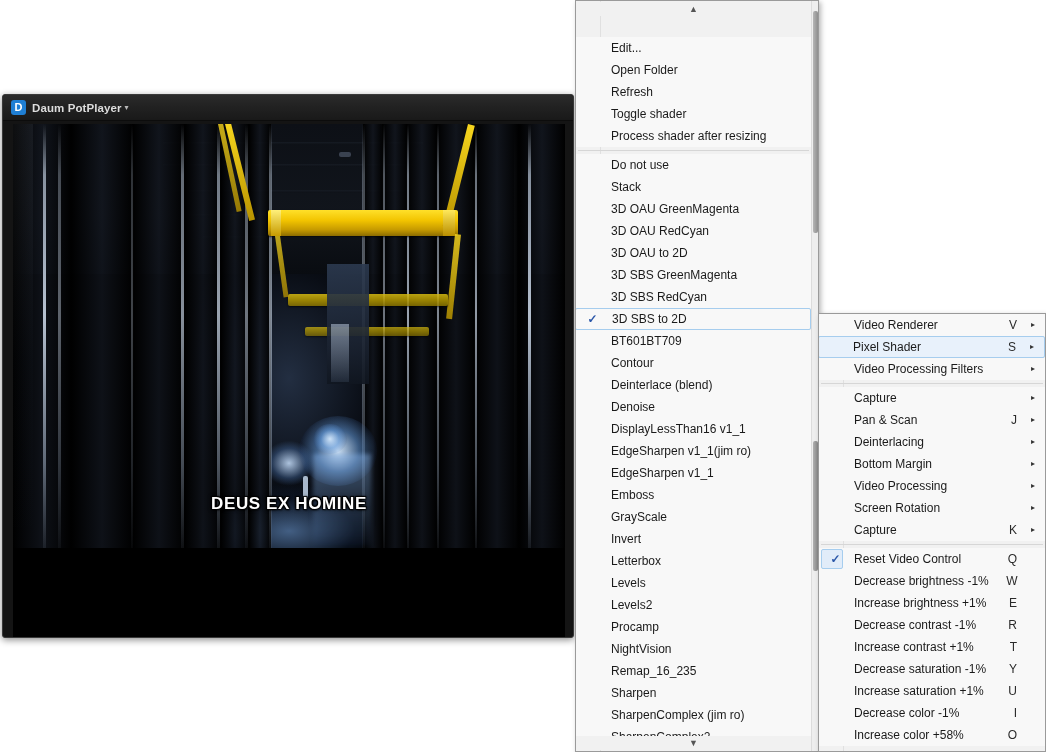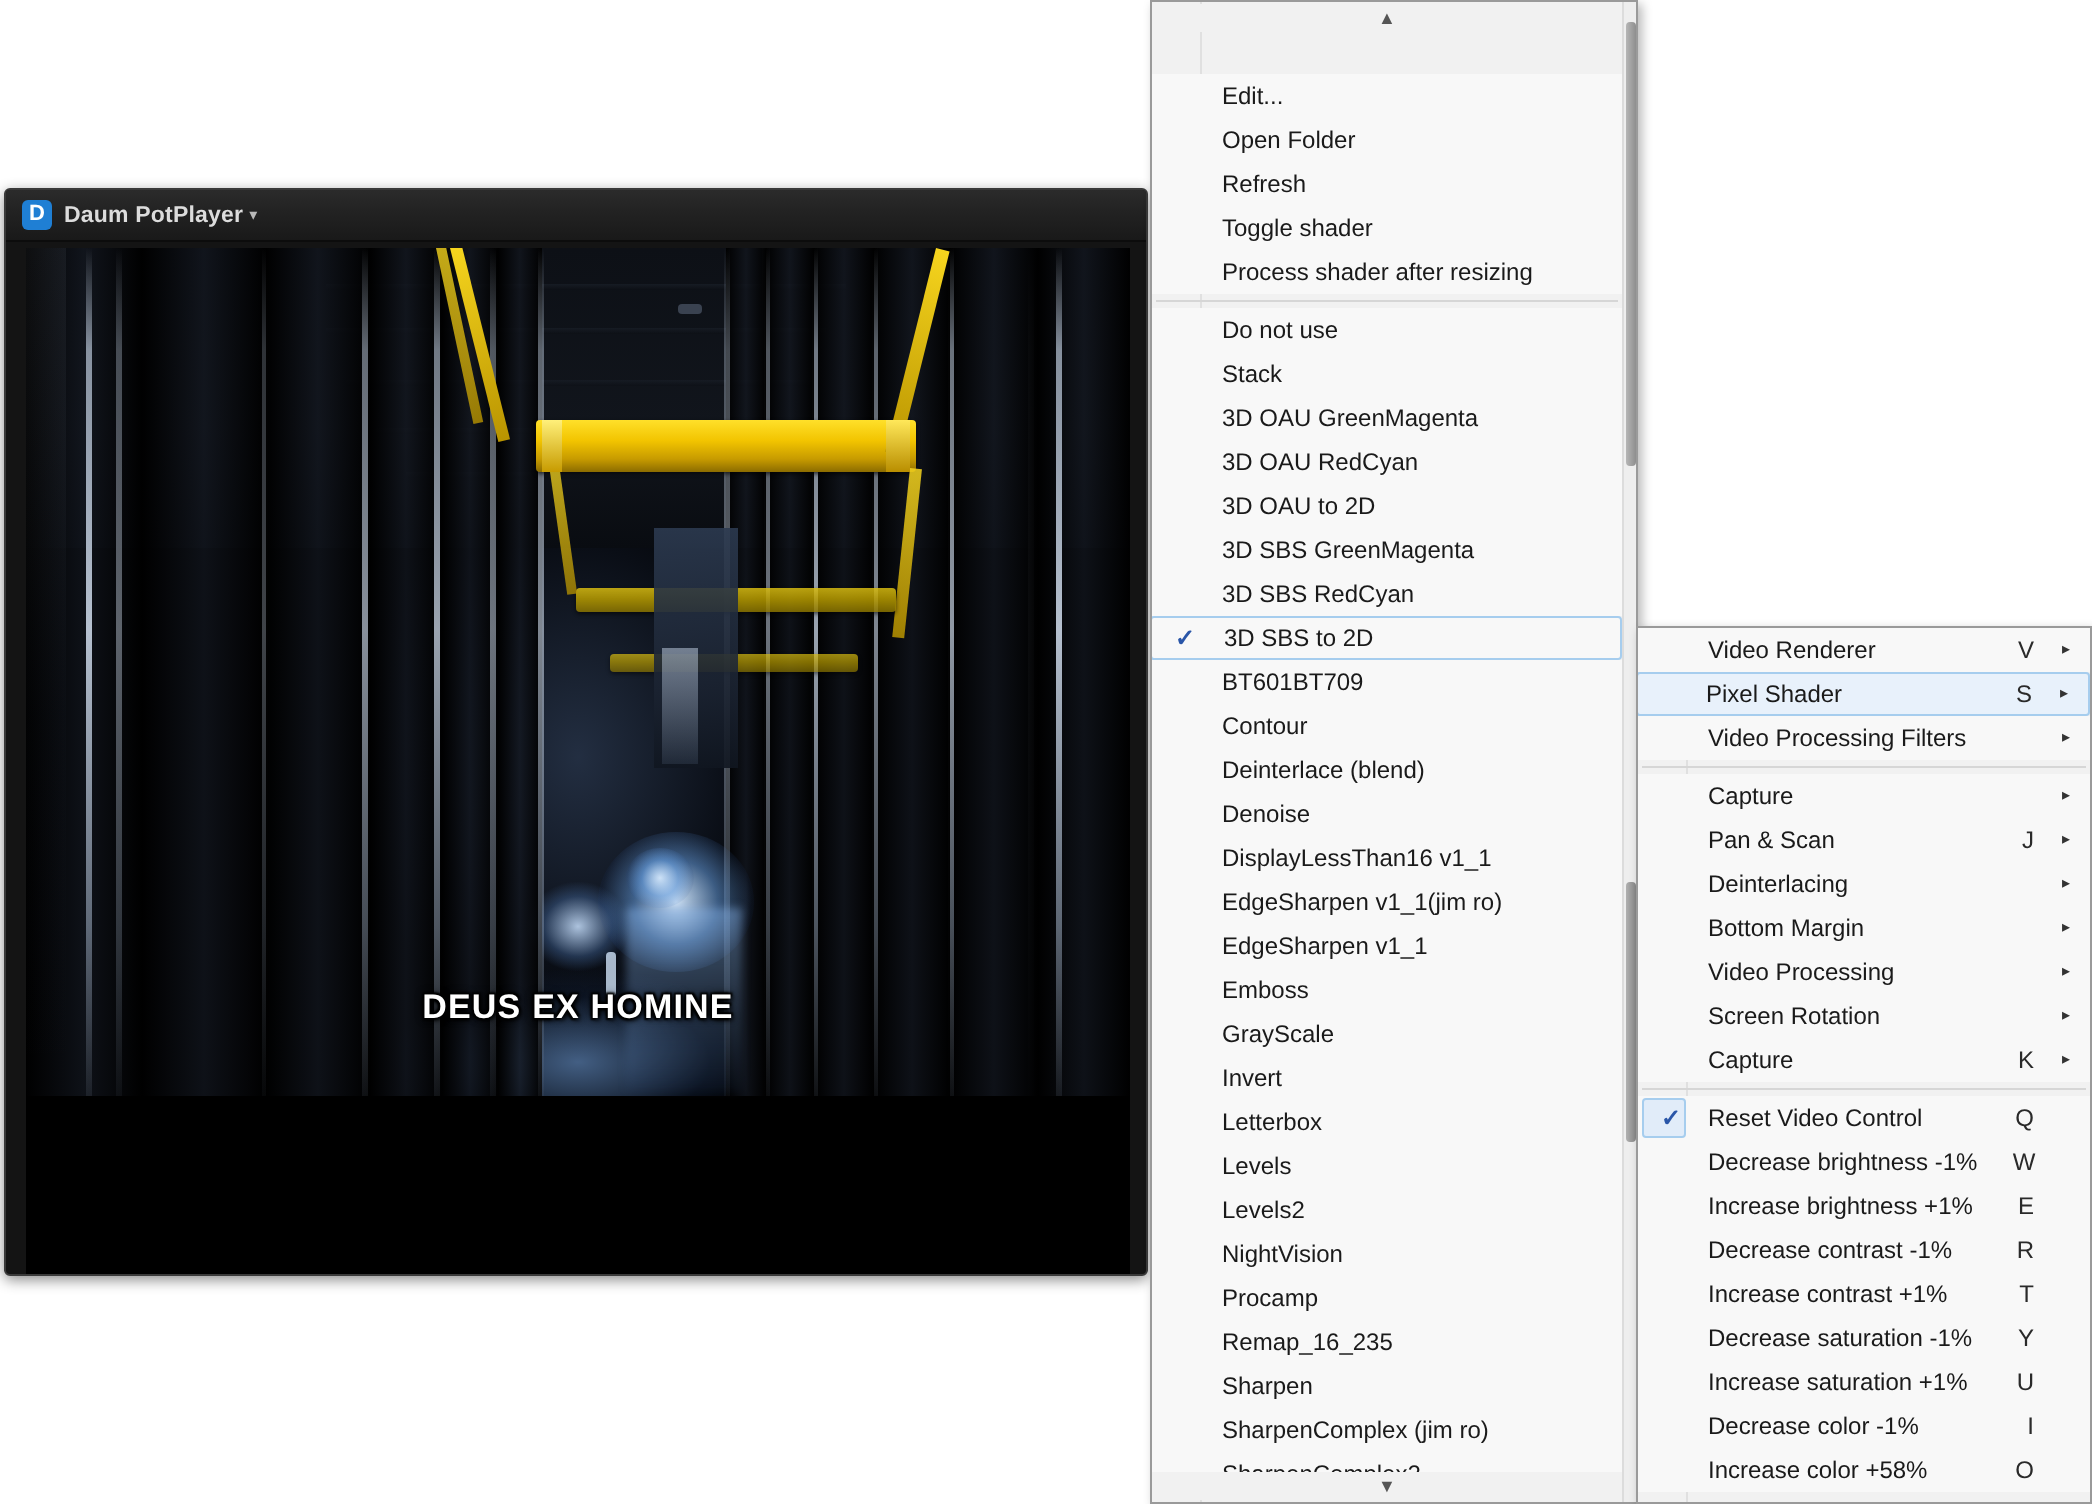--- a/index.html
+++ b/index.html
@@ -373,24 +373,24 @@
         <div class="mi">
           <span class="label">Letterbox</span>
         </div>
         <div class="mi">
           <span class="label">Levels</span>
         </div>
         <div class="mi">
           <span class="label">Levels2</span>
         </div>
         <div class="mi">
+          <span class="label">Procamp</span>
+        </div>
+        <div class="mi">
           <span class="label">NightVision</span>
-        </div>
-        <div class="mi">
-          <span class="label">Procamp</span>
         </div>
         <div class="mi">
           <span class="label">Remap_16_235</span>
         </div>
         <div class="mi">
           <span class="label">Sharpen</span>
         </div>
         <div class="mi">
           <span class="label">SharpenComplex (jim ro)</span>
         </div>

